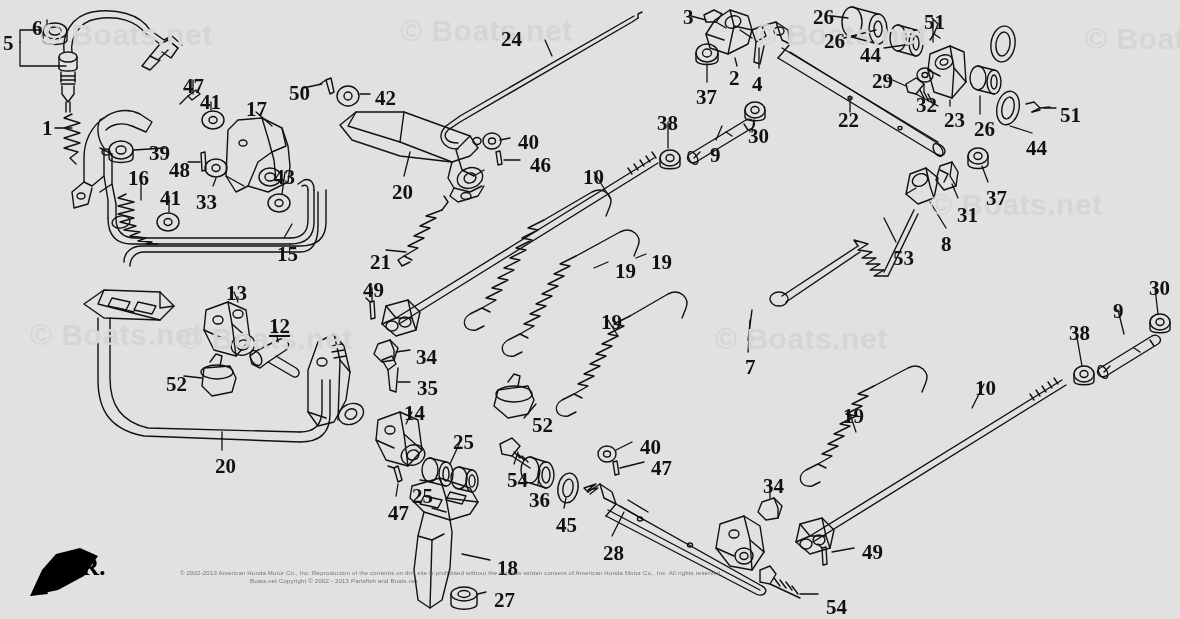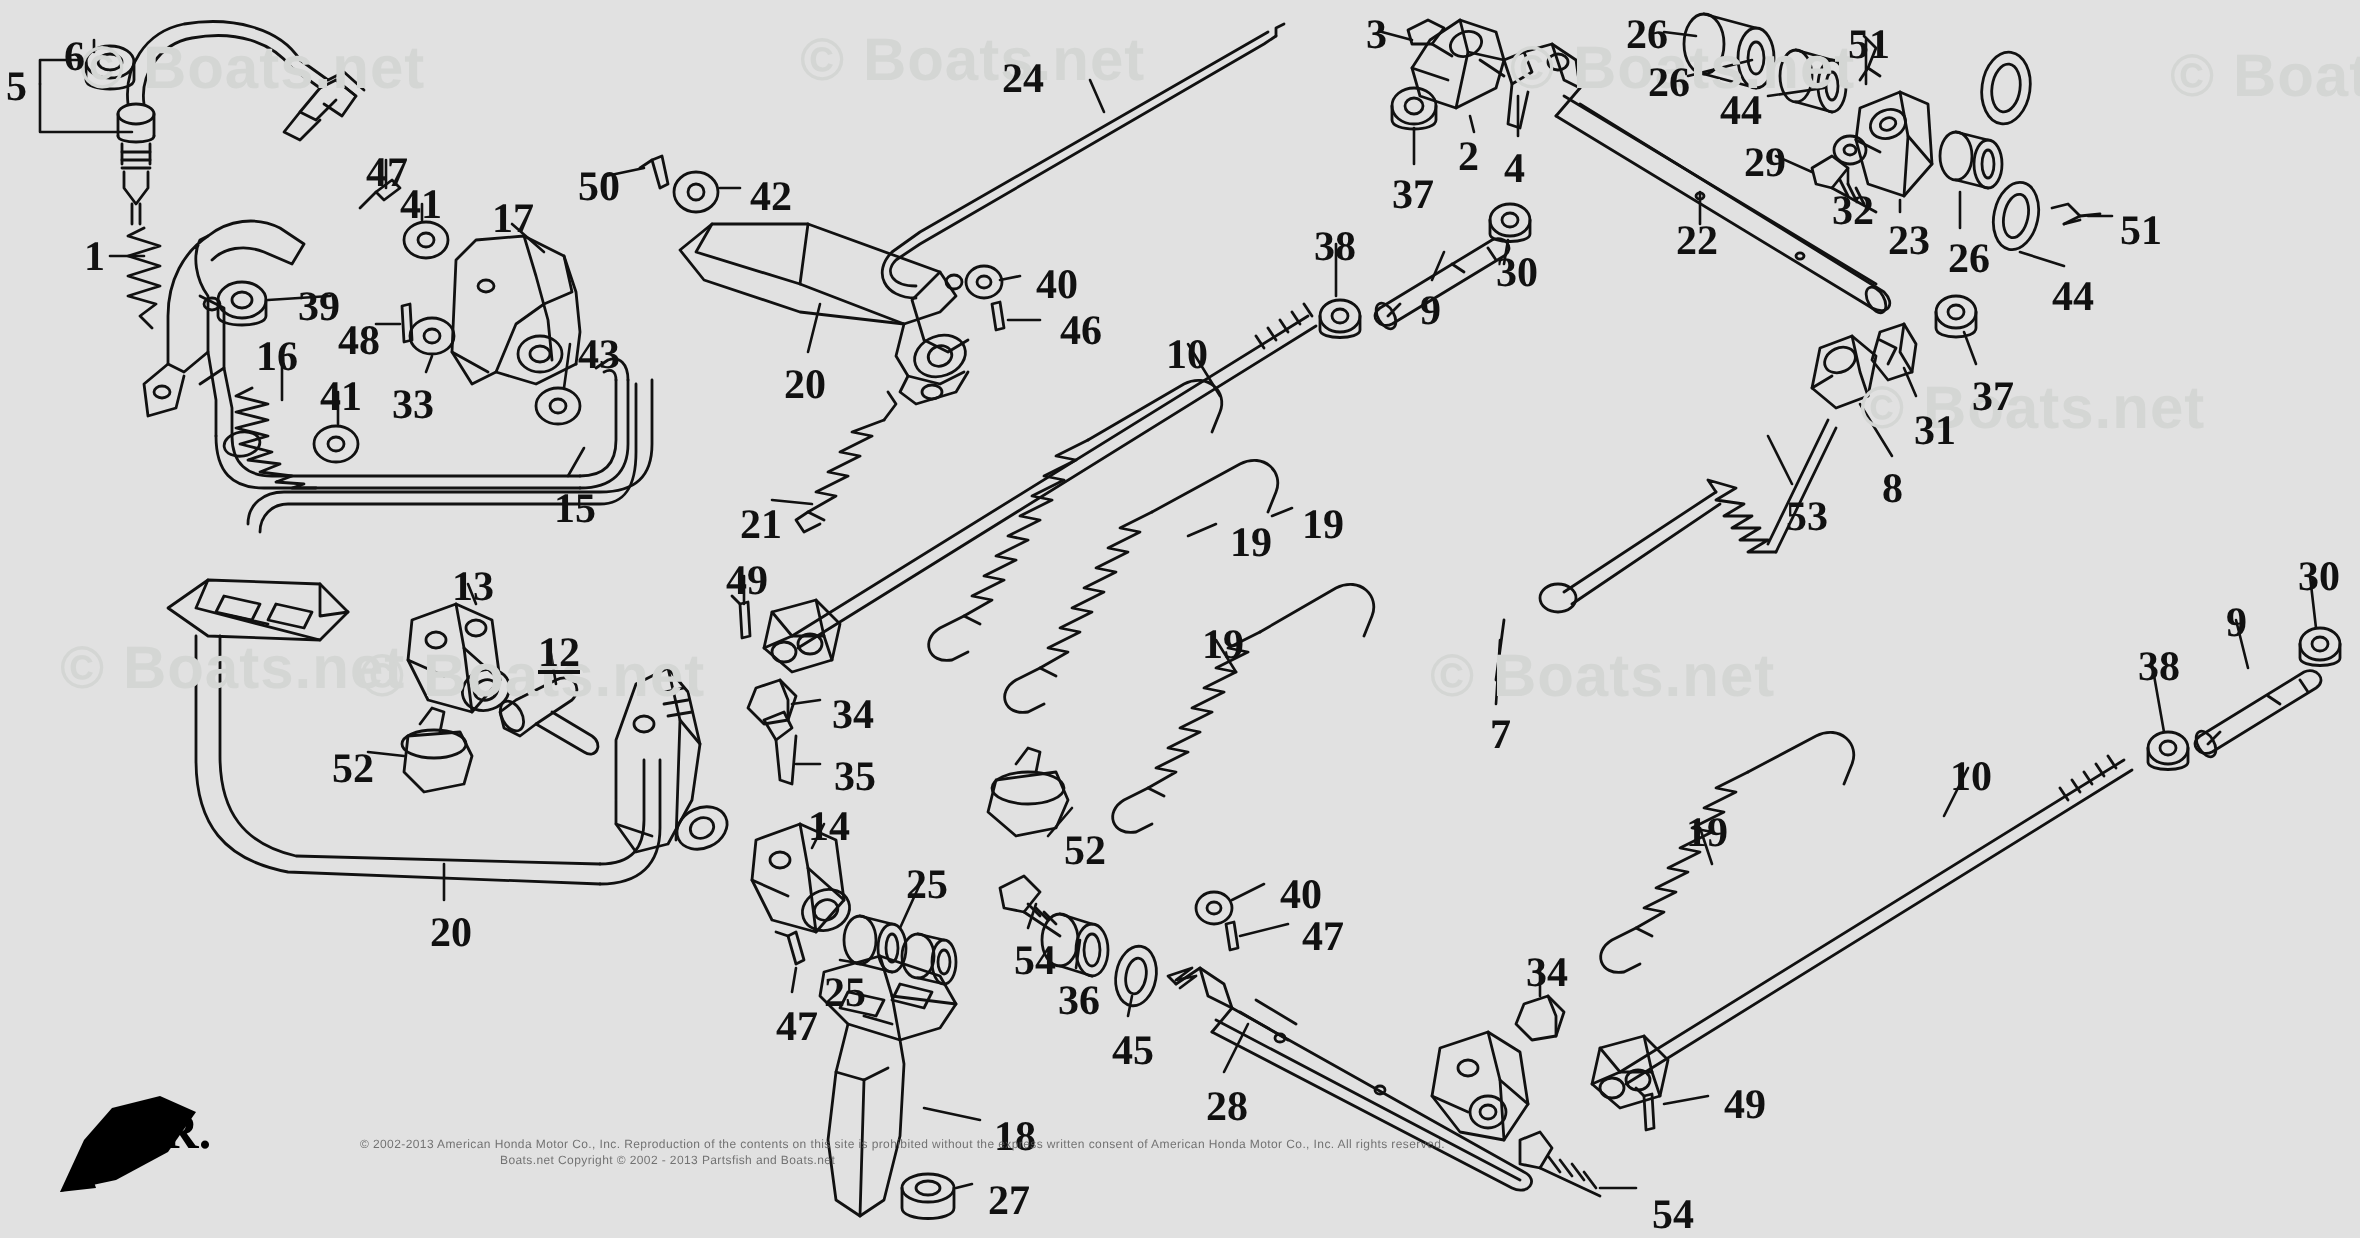--- a/index.html
+++ b/index.html
@@ -670,21 +670,21 @@
       <div class="callout" style="left: 872px; top: 71px;">29</div>
       <div class="callout" style="left: 916px; top: 95px;">32</div>
       <div class="callout" style="left: 944px; top: 110px;">23</div>
       <div class="callout" style="left: 974px; top: 119px;">26</div>
       <div class="callout" style="left: 1026px; top: 138px;">44</div>
       <div class="callout" style="left: 1060px; top: 105px;">51</div>
       <div class="callout" style="left: 838px; top: 110px;">22</div>
       <div class="callout" style="left: 149px; top: 143px;">39</div>
       <div class="callout" style="left: 169px; top: 160px;">48</div>
       <div class="callout" style="left: 196px; top: 192px;">33</div>
-      <div class="callout" style="left: 289px; top: 167px; text-align: right;">43</div>
+      <div class="callout" style="left: 274px; top: 167px; text-align: right;">43</div>
       <div class="callout" style="left: 128px; top: 168px;">16</div>
       <div class="callout" style="left: 160px; top: 188px;">41</div>
       <div class="callout" style="left: 277px; top: 244px;">15</div>
       <div class="callout" style="left: 392px; top: 182px;">20</div>
       <div class="callout" style="left: 518px; top: 132px;">40</div>
       <div class="callout" style="left: 530px; top: 155px;">46</div>
       <div class="callout" style="left: 657px; top: 113px;">38</div>
       <div class="callout" style="left: 710px; top: 145px;">9</div>
       <div class="callout" style="left: 748px; top: 126px;">30</div>
       <div class="callout" style="left: 583px; top: 167px;">10</div>

